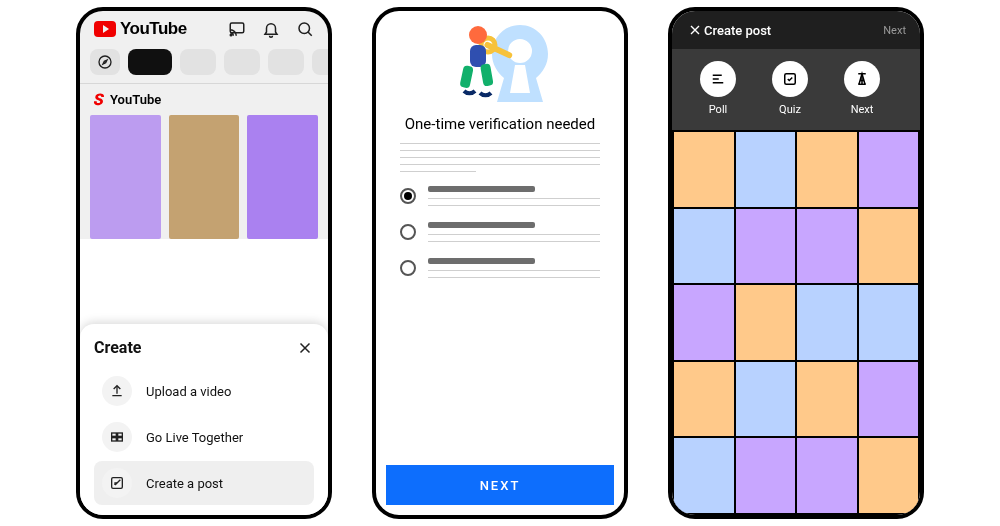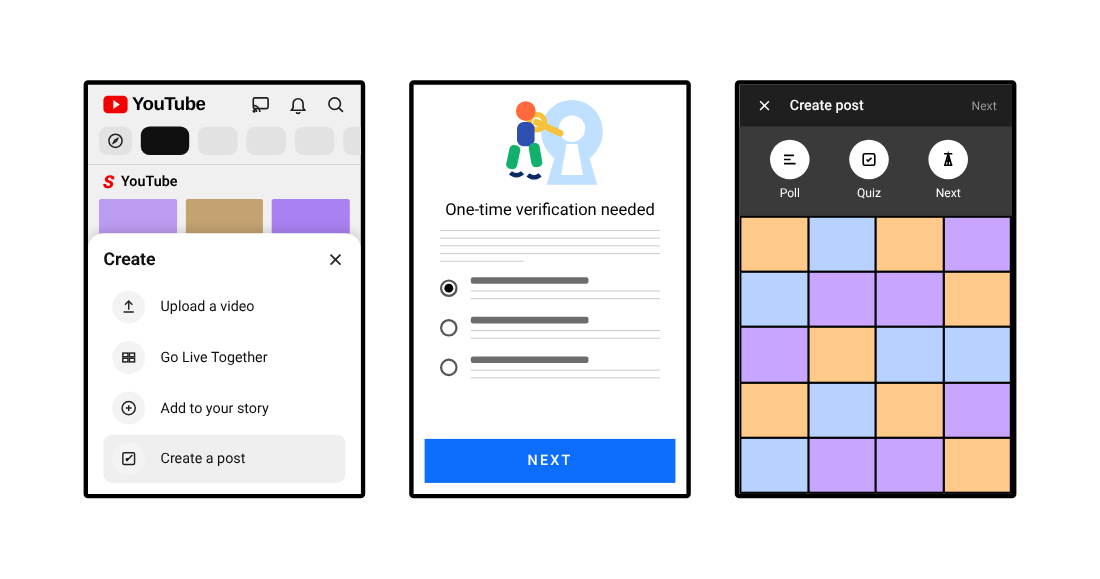--- a/index.html
+++ b/index.html
@@ -5,23 +5,23 @@
   * { box-sizing: border-box; }
   html, body { margin:0; padding:0; }
   body {
     width:1000px; height:526px;
     background:#ffffff;
     font-family: "Segoe UI", Roboto, Arial, sans-serif;
     display:flex; align-items:center; justify-content:center; gap:40px;
   }
 
   .phone {
-    width:256px; height:380px;
+    width:256px; height:512px;
     border:4px solid #000;
-    border-radius:4px;
+    border-radius:27px;
     background:#fff;
     overflow:hidden;
     position:relative;
     display:flex; flex-direction:column;
   }
 
   
   .p1-top { flex:0 0 auto; position:relative; }
   .p1-header {
     display:flex; align-items:center; justify-content:space-between;
@@ -123,21 +123,21 @@
 
   
   .p3-top {
     background:#1f1f1f; color:#fff;
     display:flex; flex-direction:column;
   }
   .p3-hdr {
     display:flex; align-items:center; justify-content:space-between;
     padding:10px 14px;
   }
-  .p3-hdr-left { display:flex; align-items:center; gap:14px; font-size:13px; font-weight:500; }
+  .p3-hdr-left { display:flex; align-items:center; font-size:13px; font-weight:500; }
   .p3-hdr-right { font-size:11px; color:#999; }
   .p3-types {
     background:#3a3a3a;
     display:flex; justify-content:center; gap:36px;
     padding:12px 12px 14px 0;
   }
   .ptype {
     display:flex; flex-direction:column; align-items:center; gap:6px;
     color:#fff; font-size:11px;
   }
@@ -244,29 +244,20 @@
       <div class="s-item">
         <span class="s-icn">
            <svg width="16" height="16" viewBox="0 0 24 24" fill="none" stroke="#222" stroke-width="2">
               <rect x="4" y="6" width="7" height="5"></rect>
               <rect x="13" y="6" width="7" height="5"></rect>
               <rect x="4" y="13" width="7" height="5"></rect>
               <rect x="13" y="13" width="7" height="5"></rect>
             </svg>
         </span>
         <span>Go Live Together</span>
-      </div>
-      <div class="s-item">
-        <span class="s-icn">
-           <svg width="16" height="16" viewBox="0 0 24 24" fill="none" stroke="#222" stroke-width="2">
-              <circle cx="12" cy="12" r="9"></circle>
-              <path d="M12 8v8M8 12h8"></path>
-            </svg>
-        </span>
-        <span>Add to your story</span>
       </div>
       <div class="s-item active">
         <span class="s-icn">
            <svg width="16" height="16" viewBox="0 0 24 24" fill="none" stroke="#222" stroke-width="2">
               <rect x="4" y="4" width="16" height="16" rx="2"></rect>
               <path d="m9 15 8-8"></path>
               <path d="M9 15v-3l3 0"></path>
             </svg>
         </span>
         <span>Create a post</span>

